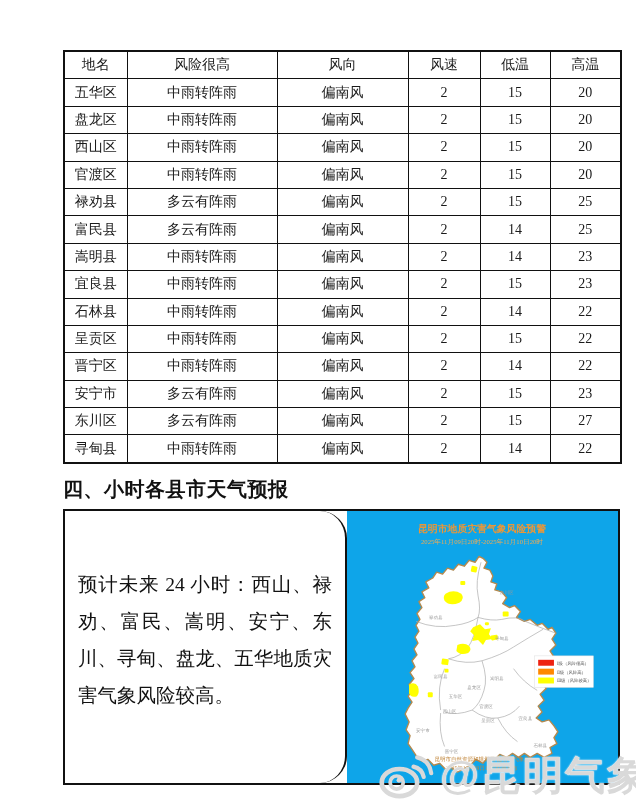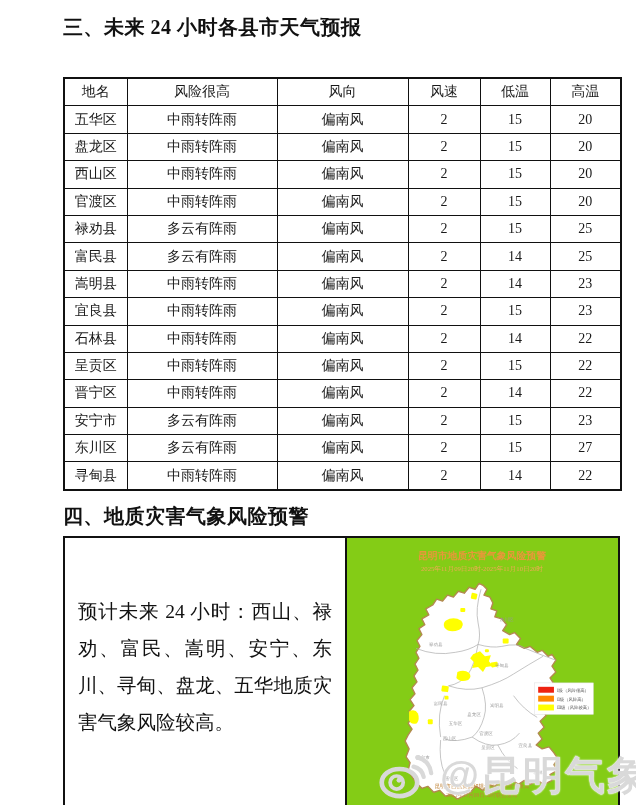--- a/index.html
+++ b/index.html
@@ -25,44 +25,43 @@
   col.c-dir  { width:131px; }
   col.c-spd  { width:72px; }
   col.c-lo   { width:70px; }
   col.c-hi   { width:71px; }
   .sec4-title { margin-top:12px; margin-bottom:6px; }
   .panel {
     display:flex; border:2px solid #111; height:276px; box-sizing:border-box; background:#fff;
   }
   .panel-left {
     width:282px; box-sizing:border-box; border-right:2px solid #111;
-    display:flex; align-items:center; padding:0 13px 14px 13px;
+    display:flex; align-items:center; padding:0 13px 14px 13px;border-radius:27px;
   }
   .panel-left p {
     margin:0; font-size:19.5px; line-height:37px; text-align:justify; color:#111;
   }
-  .panel-right { flex:1; position:relative; background:#84cc16; }
+  .panel-right { flex:1; position:relative; background:#0ea5e9; }
   .panel-right svg.riskmap { display:block; width:100%; height:100%; }
   .watermark {
     position:absolute; left:378px; top:748px; display:flex; align-items:center; gap:6px;
     z-index:5; pointer-events:none;
   }
   .watermark .wm-text {
     font-family:"Liberation Sans","DejaVu Sans",sans-serif;
     font-size:40px; font-weight:bold; color:#d9d9d9;
     text-shadow:0 0 2px #ffffff, 0 0 1px #ffffff; letter-spacing:2px; white-space:nowrap;
   }
   .wm-icon { width:56px; height:50px; }
 </style>
 </head>
 <body>
 
 <div class="content">
 
-  <h2 class="sec-title">三、未来 24 小时各县市天气预报</h2>
 
   <table class="forecast">
     <colgroup>
       <col class="c-name">
         <col class="c-sky">
         <col class="c-dir">
       <col class="c-spd">
         <col class="c-lo">
         <col class="c-hi">
     </colgroup>
@@ -185,21 +184,21 @@
           <td>寻甸县</td>
           <td>中雨转阵雨</td>
           <td>偏南风</td>
           <td>2</td>
           <td>14</td>
           <td>22</td>
         </tr>
       </tbody>
   </table>
 
-  <h2 class="sec-title sec4-title">四、地质灾害气象风险预警</h2>
+  <h2 class="sec-title sec4-title">四、小时各县市天气预报</h2>
 
   <div class="panel">
     <div class="panel-left">
       <p>预计未来 24 小时：西山、禄劝、富民、嵩明、安宁、东川、寻甸、盘龙、五华地质灾害气象风险较高。</p>
     </div>
     <div class="panel-right">
       <svg class="riskmap" viewBox="0 0 275 276">
 
         <text x="137" y="21" text-anchor="middle" font-size="10" font-weight="bold" fill="#e8973a">昆明市地质灾害气象风险预警</text>
         <text x="137" y="33" text-anchor="middle" font-size="6.8" fill="#efaa55">2025年11月09日20时-2025年11月10日20时</text>

